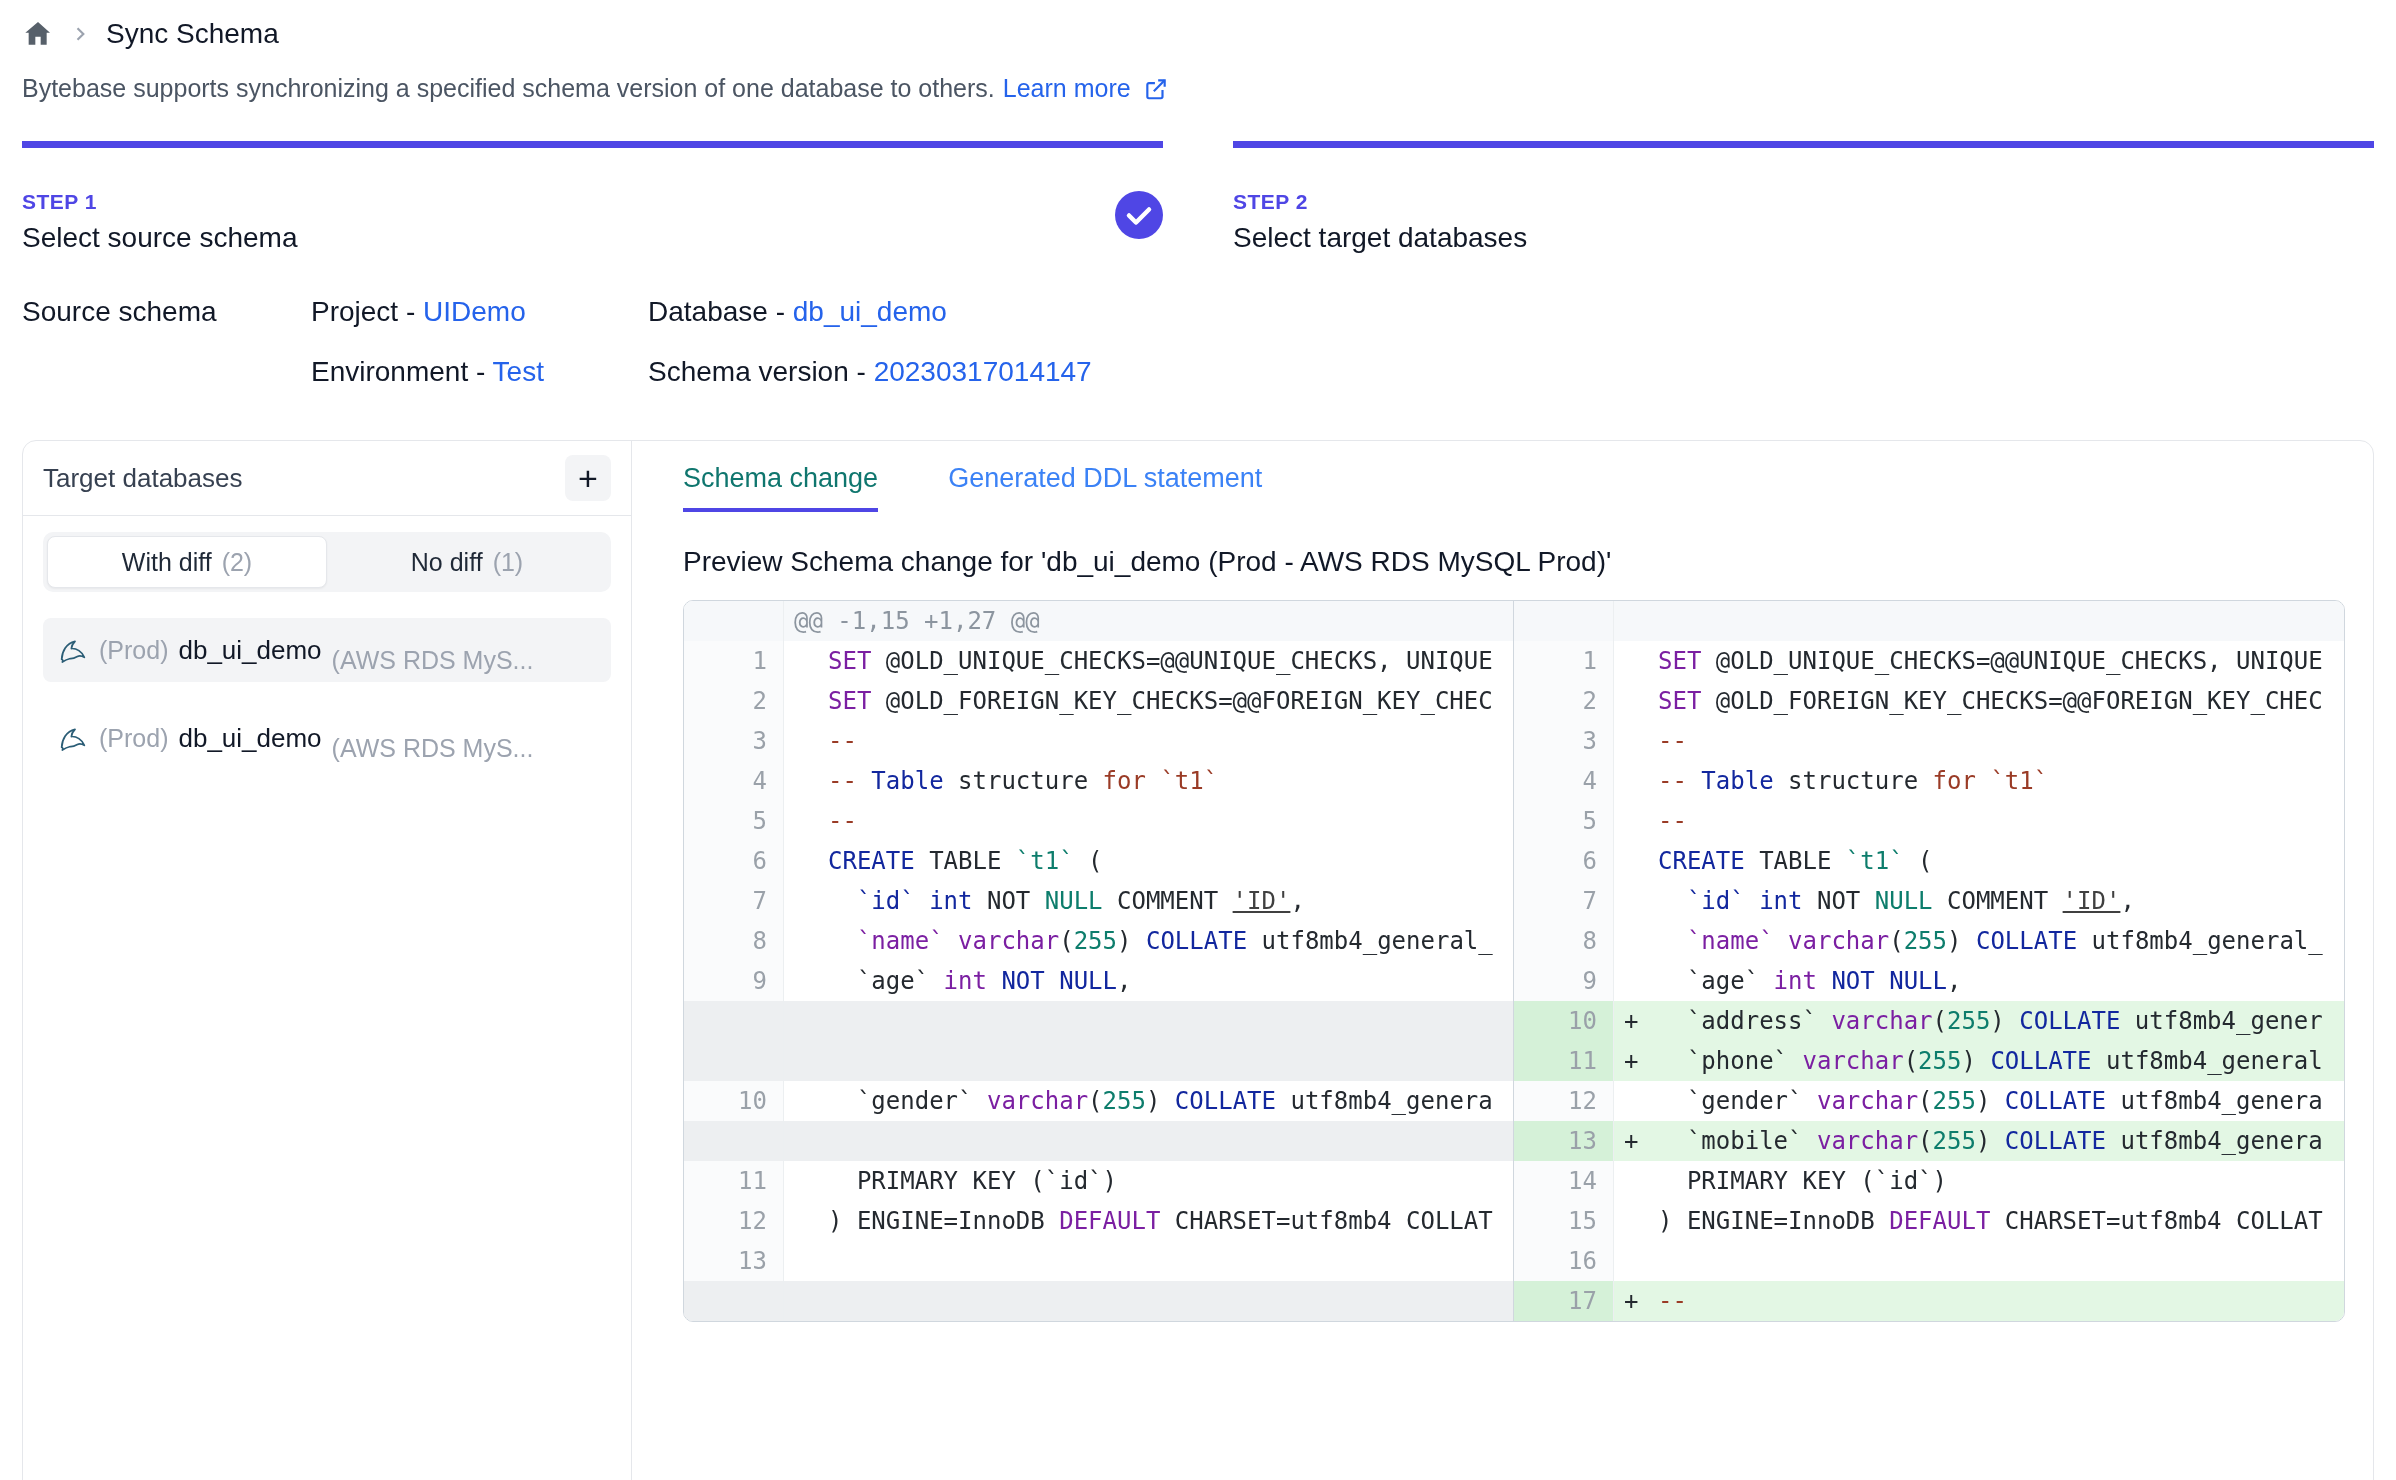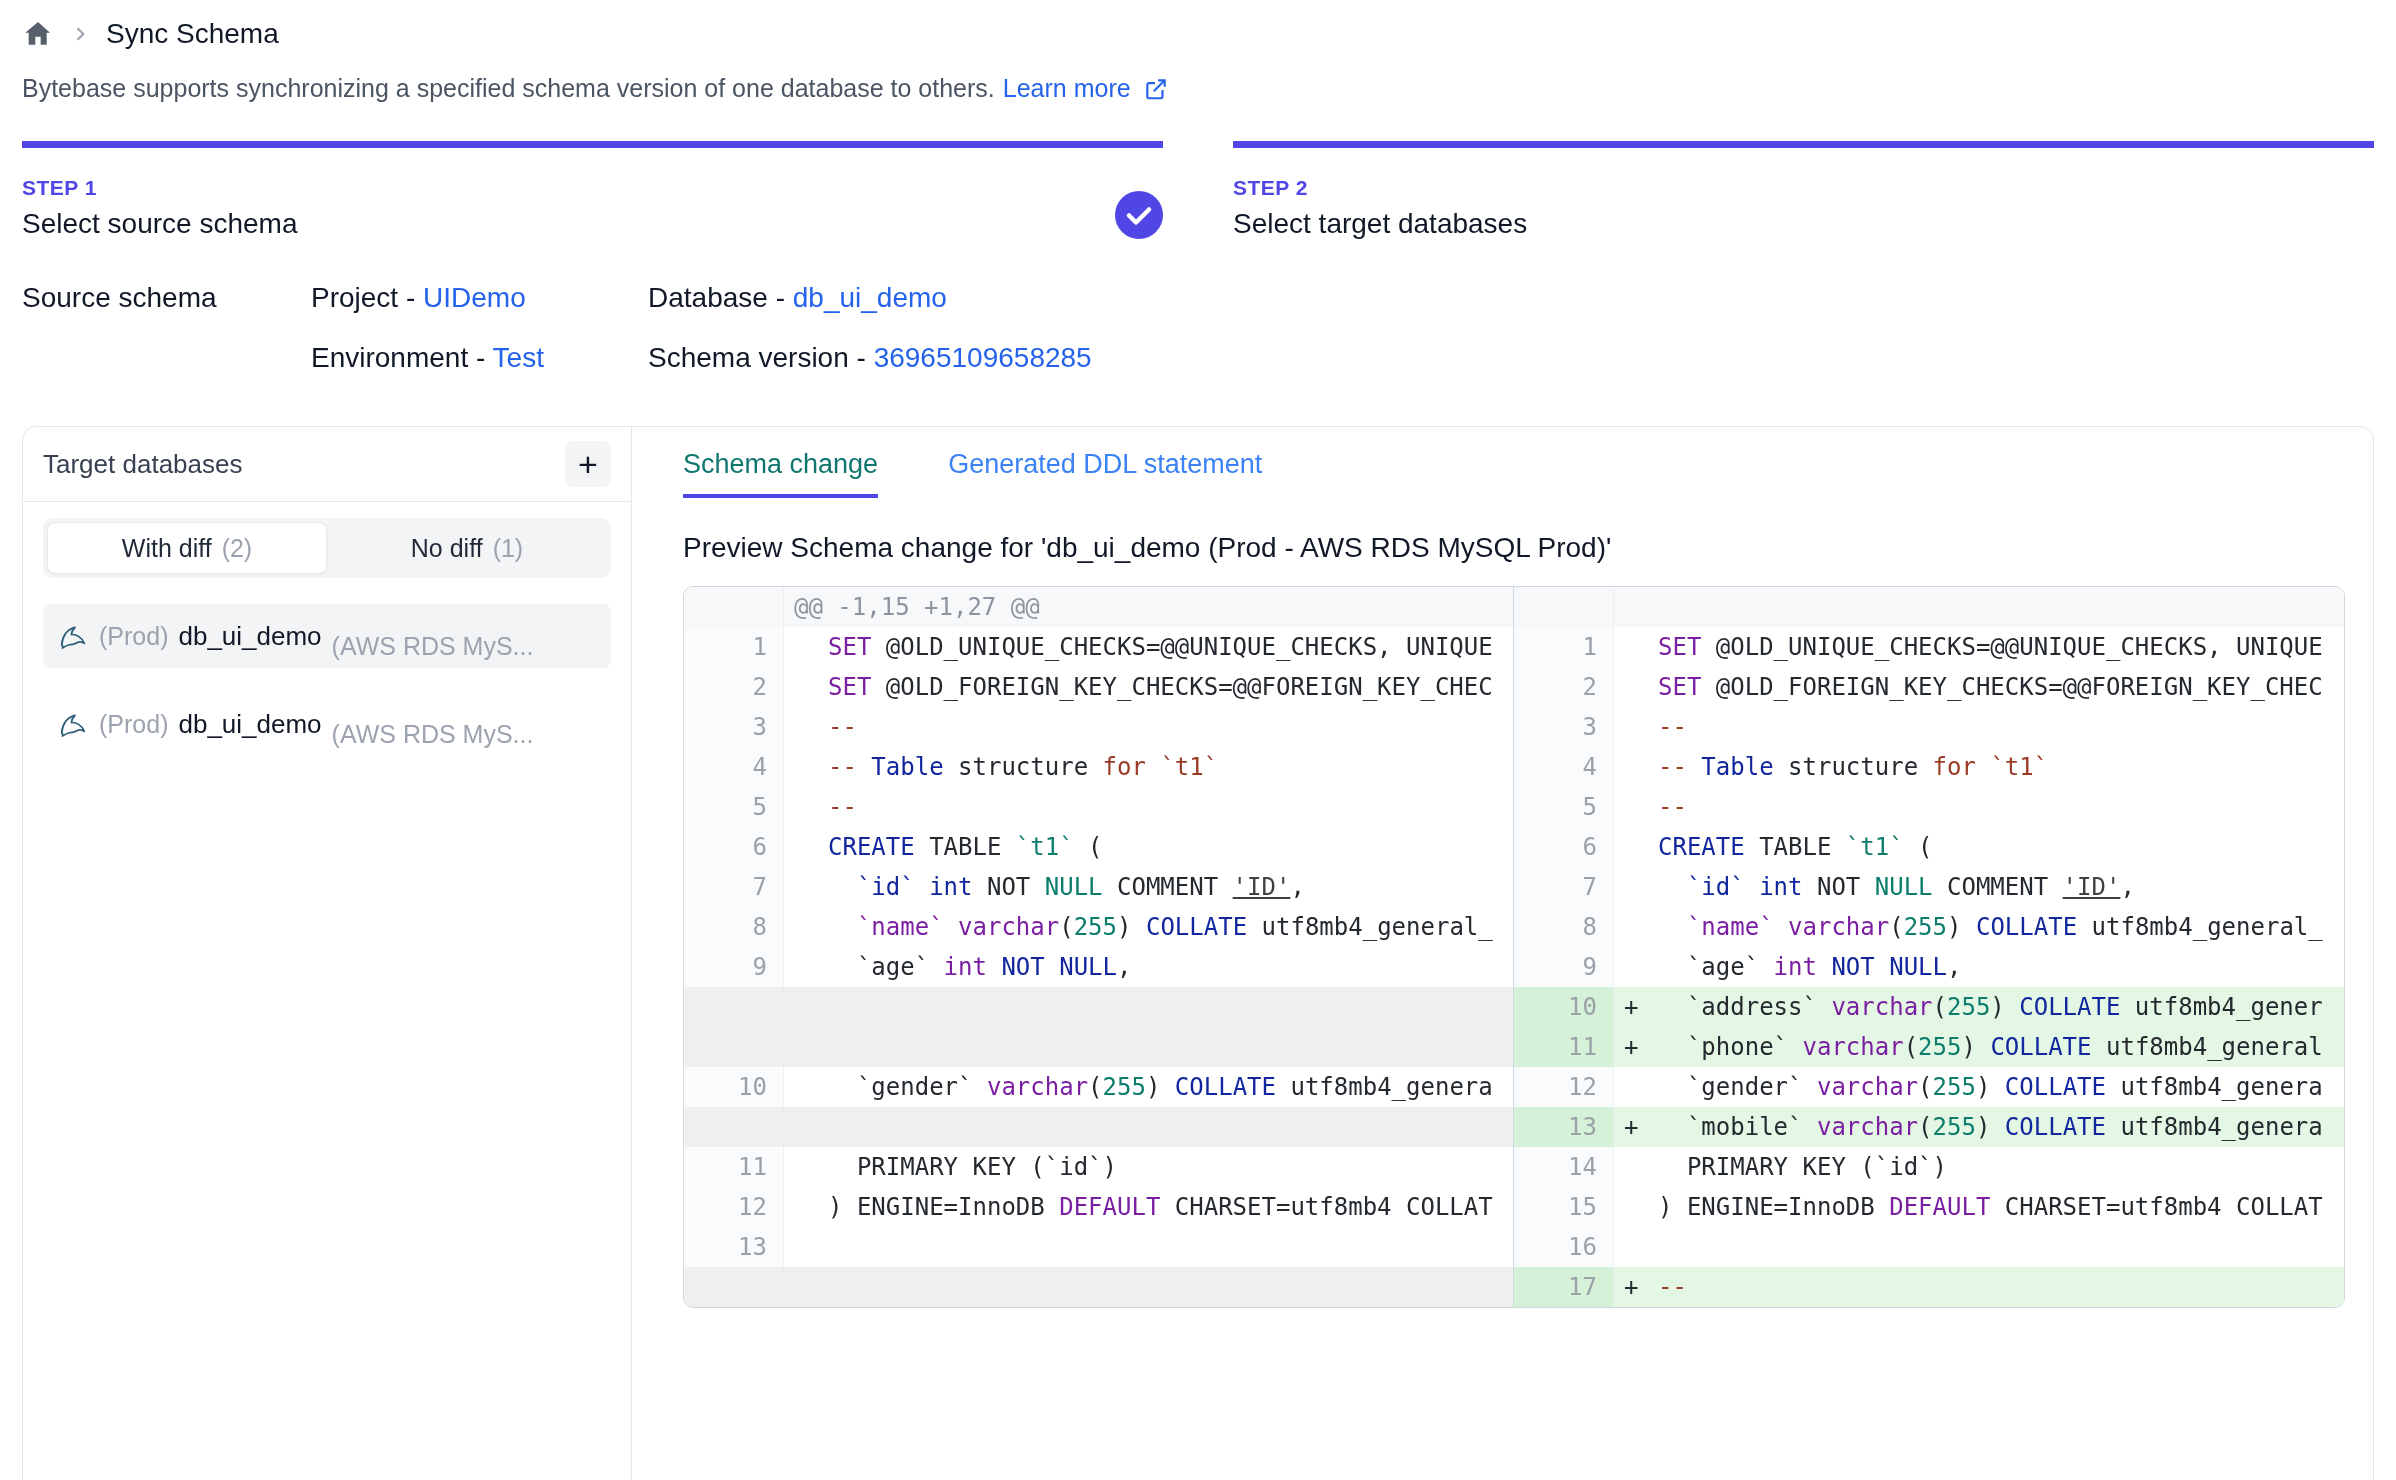--- a/index.html
+++ b/index.html
@@ -13,21 +13,21 @@
   .crumb-sep { color:#9ca3af; display:flex; }
 
   
   .desc { margin-top:20px; font-size:25px; color:#4b5563; display:flex; align-items:center; gap:8px; }
   .desc a { color:#2563eb; text-decoration:none; display:inline-flex; align-items:center; gap:12px; cursor:pointer; }
 
   
   .steps { margin-top:38px; display:flex; gap:70px; }
   .step { flex:1; position:relative; }
   .step-bar { height:7px; background:#4f46e5; }
-  .step-label { margin-top:28px; font-size:21px; font-weight:700; letter-spacing:.5px; color:#4f46e5; }
+  .step-label { margin-top:42px; font-size:21px; font-weight:700; letter-spacing:.5px; color:#4f46e5; }
   .step-title { margin-top:8px; font-size:28px; color:#111827; }
   .step-check { position:absolute; top:50px; right:0; width:48px; height:48px; }
 
   
   .source { margin-top:42px; display:grid; grid-template-columns:289px 337px 1fr; row-gap:28px; font-size:28px; }
   .source .lbl { grid-column:1; color:#111827; }
   .source .fld { color:#111827; }
   .source .fld a { color:#2563eb; text-decoration:none; cursor:pointer; }
 
   
@@ -141,21 +141,21 @@
     <div class="fld">
       <span>Database -</span>
       <a>db_ui_demo</a>
     </div>
     <div class="fld" style="grid-column:2;">
       <span>Environment -</span>
       <a>Test</a>
     </div>
     <div class="fld">
       <span>Schema version -</span>
-      <a>36965109658285</a>
+      <a>20230317014147</a>
     </div>
   </div>
 
   <div class="card">
     <div class="sidebar">
       <div class="sb-head">
         <span class="sb-title">Target databases</span>
         <button class="plus-btn">+</button>
       </div>
       <div class="seg" id="seg-tabs">

